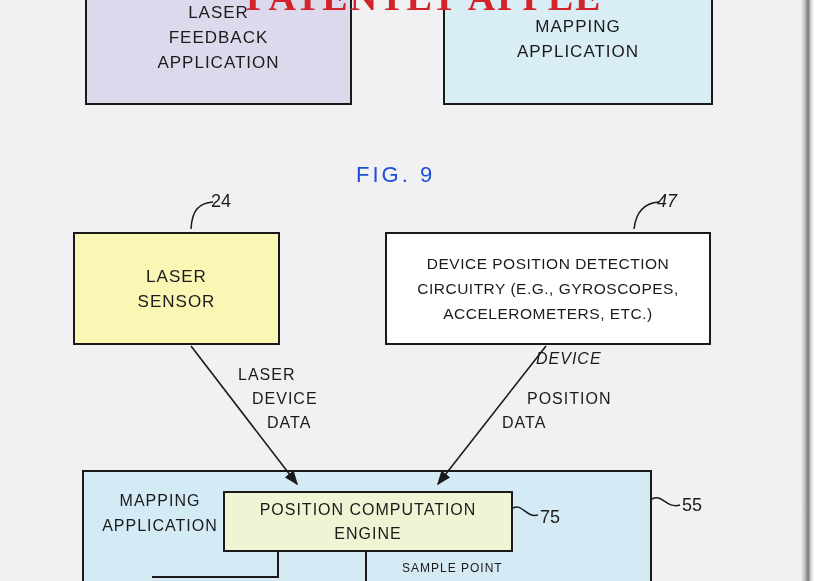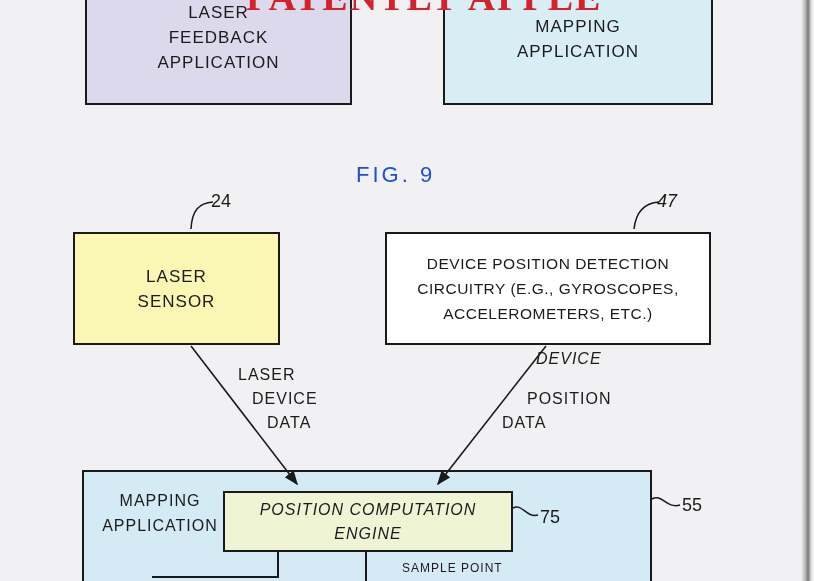--- a/index.html
+++ b/index.html
@@ -24,21 +24,21 @@
   }
   #fig-label{
     position:absolute;left:356px;top:162px;
     font-size:22px;letter-spacing:3px;color:#1d4ed8;
   }
   #box-lfa{left:85px;top:-42px;width:267px;height:147px;background:#dcd9ec;font-size:17px;line-height:25px;padding-top:12px;}
   #box-ma-top{left:443px;top:-42px;width:270px;height:147px;background:#d8edf4;font-size:17px;line-height:25px;padding-top:14px;}
   #box-laser{left:73px;top:232px;width:207px;height:113px;background:#faf7b5;font-size:17px;line-height:25px;}
   #box-device{left:385px;top:232px;width:326px;height:113px;background:#ffffff;font-size:15.5px;line-height:25px;letter-spacing:.5px;}
   #box-mapping-main{left:82px;top:470px;width:570px;height:130px;background:#d4eaf5;}
-  #box-engine{left:223px;top:491px;width:290px;height:61px;background:#eef4d4;font-size:16px;line-height:24px;z-index:5;font-style:italic;}
+  #box-engine{left:223px;top:491px;width:290px;height:61px;background:#eef4d4;font-size:16px;line-height:24px;z-index:5;}
   #mapping-main-label{left:94px;top:488px;width:132px;text-align:center;font-size:16px;line-height:25px;white-space:pre-line;z-index:5;}
   #sample-point-label{left:377px;top:561px;font-size:12px;z-index:5;margin-left:25px;}
   .edge-line{font-size:16px;}
   #lsd-0{left:238px;top:366px;} #lsd-1{left:252px;top:390px;} #lsd-2{left:267px;top:414px;}
   #dpd-0{left:536px;top:350px;font-style:italic;} #dpd-1{left:518px;top:390px;margin-left:9px;} #dpd-2{left:502px;top:414px;}
   #ref-32{left:211px;top:191px;} #ref-47{left:657px;top:191px;font-style:italic;}
   #ref-75{left:540px;top:507px;z-index:6;} #ref-72{left:682px;top:495px;}
   #lines-svg{position:absolute;left:0;top:0;z-index:4;pointer-events:none;}
   #page-shadow-right{
     position:absolute;right:0;top:0;width:13px;height:100%;z-index:40;

